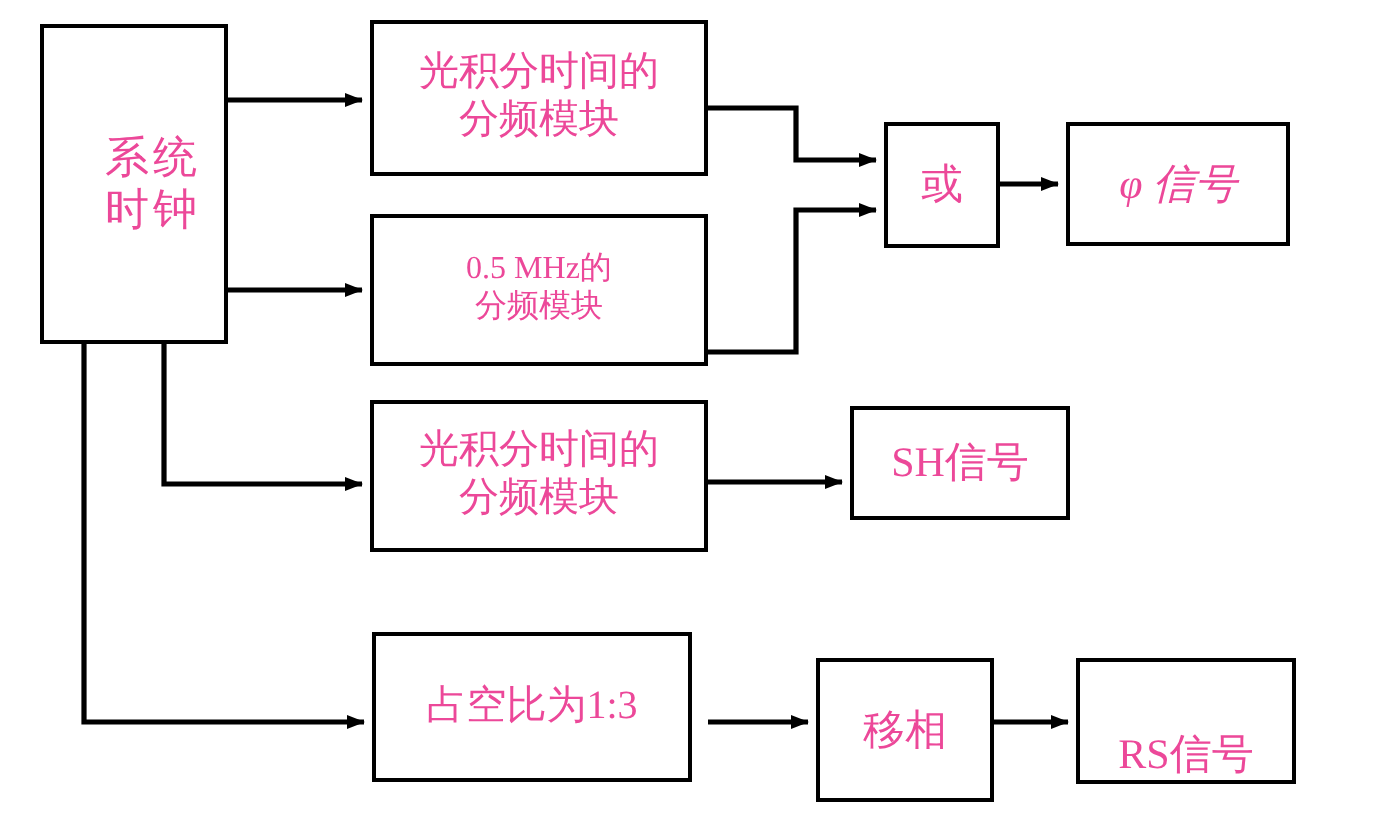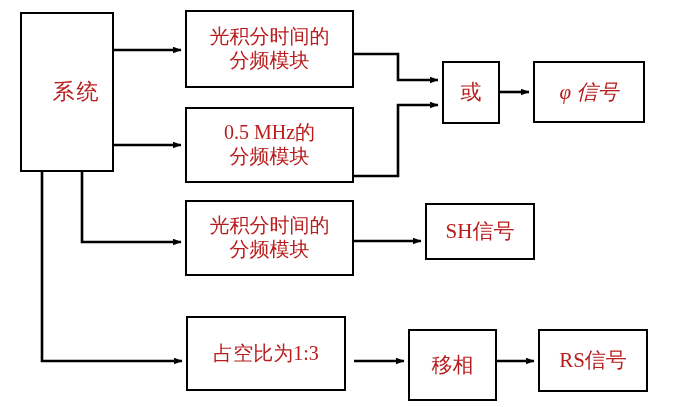--- a/index.html
+++ b/index.html
@@ -28,21 +28,21 @@
   .node {
     position: absolute;
     box-sizing: border-box;
     border: 2px solid #000000;
     background: #ffffff;
     display: flex;
     flex-direction: column;
     align-items: center;
     justify-content: center;
     text-align: center;
-    color: #b91c1c;
+    color: #ec4899;
     line-height: 1.18;
     z-index: 3;
   }
   .node .line1,
   .node .line2 {
     display: block;
     white-space: nowrap;
   }
   
   #node-system-clock {
@@ -51,21 +51,21 @@
   }
   #node-system-clock .line1,
   #node-system-clock .line2 { letter-spacing: 2px; margin-left: 19px; }
 
   #node-div-light-1 {
     left: 185px; top: 10px;  width: 169px; height: 78px;
     font-size: 20px;
   }
   #node-div-05mhz {
     left: 185px; top: 107px; width: 169px; height: 76px;
-    font-size: 20px;
+    font-size: 16px;
   }
   #node-or-gate {
     left: 442px; top: 61px;  width: 58px;  height: 63px;
     font-size: 21px;
   }
   #node-phi-signal {
     left: 533px; top: 61px;  width: 112px; height: 62px;
     font-size: 21px;
   }
   #node-div-light-2 {
@@ -80,20 +80,21 @@
     left: 186px; top: 316px; width: 160px; height: 75px;
     font-size: 20px;
   }
   #node-phase-shift {
     left: 408px; top: 329px; width: 89px;  height: 72px;
     font-size: 21px;
   }
   #node-rs-signal {
     left: 538px; top: 329px; width: 110px; height: 63px;
     font-size: 21px;
+    justify-content: flex-end;
   }
   .phi-glyph {
     font-style: italic;
     font-family: "Liberation Serif", "DejaVu Serif", serif;
   }
 </style>
 </head>
 <body>
 
 <div id="diagram-root">
@@ -124,20 +125,21 @@
       <path d="M354,241 L421,241" marker-end="url(#arrowhead)"></path>
 
       <path d="M354,361 L404,361" marker-end="url(#arrowhead)"></path>
 
       <path d="M497,361 L534,361" marker-end="url(#arrowhead)"></path>
     </g>
   </svg>
 
   <div class="node" id="node-system-clock">
     <span class="line1">系统</span>
+    <span class="line2">时钟</span>
   </div>
 
   <div class="node" id="node-div-light-1">
     <span class="line1">光积分时间的</span>
     <span class="line2">分频模块</span>
   </div>
 
   <div class="node" id="node-div-05mhz">
     <span class="line1">0.5 MHz的</span>
     <span class="line2">分频模块</span>

